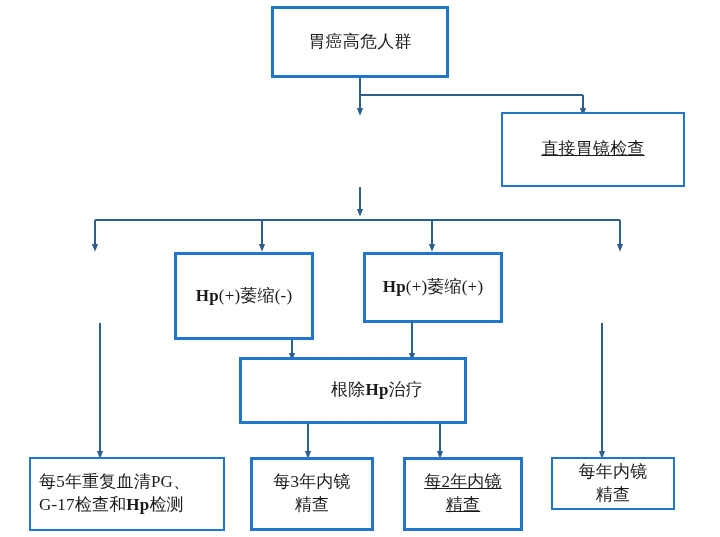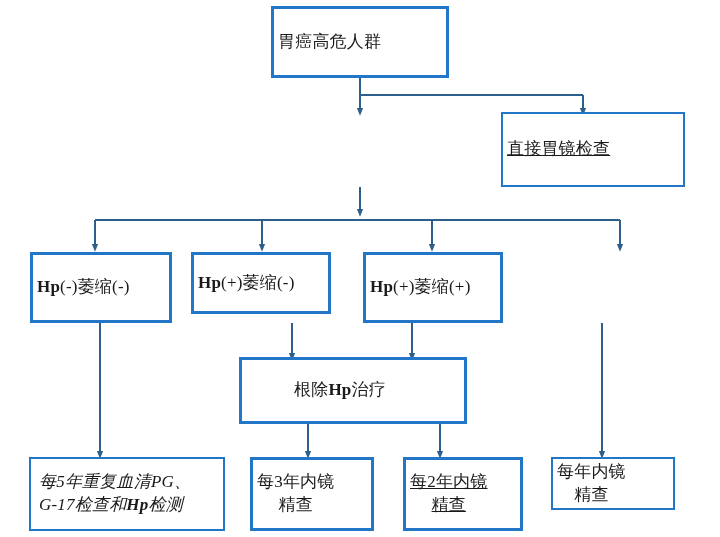--- a/index.html
+++ b/index.html
@@ -25,40 +25,40 @@
     height: 537px;
     pointer-events: none;
   }
   .node {
     position: absolute;
     box-sizing: border-box;
     background: #ffffff;
     border: 3px solid #2176C7;
     display: flex;
     align-items: center;
+    justify-content: center;
     text-align: center;
     color: #1a1a1a;
     font-size: 17px;
     line-height: 1.35;
     letter-spacing: 0.2px;
   }
   .node.thin {
     border-width: 2px;
   }
   .node .txt {
     padding: 0 4px;
     white-space: pre-line;
   }
   .node.align-left {
     justify-content: flex-start;
     text-align: left;
   }
   .node.align-left .txt {
     padding-left: 8px;
-    font-style: italic;
   }
   b { font-weight: bold; }
 </style>
 </head>
 <body>
 
 <div id="chart-root" style="background: rgb(255, 255, 255);">
 
   <svg id="connector-layer" viewBox="0 0 720 537" width="720" height="537">
     <defs>
@@ -95,25 +95,22 @@
 
   <div class="node" style="left: 271px; top: 6px; width: 178px; height: 72px; border-color: rgb(33, 118, 199);">
     <span class="txt">胃癌高危人群</span>
   </div>
 
 
   <div class="node thin" style="left: 501px; top: 112px; width: 184px; height: 75px; border-color: rgb(33, 118, 199); text-decoration: underline;">
     <span class="txt">直接胃镜检查</span>
   </div>
 
-  <div class="node" style="left: 30px; top: 252px; width: 142px; height: 71px; border-color: rgb(33, 118, 199);">
-    <span class="txt"><b>Hp</b>(-)萎缩(-)</span>
-  </div>
 
-  <div class="node" style="left: 191px; top: 252px; width: 140px; height: 62px; border-color: rgb(33, 118, 199);">
+  <div class="node" style="left: 174px; top: 252px; width: 140px; height: 88px; border-color: rgb(33, 118, 199);">
     <span class="txt"><b>Hp</b>(+)萎缩(-)</span>
   </div>
 
   <div class="node" style="left: 363px; top: 252px; width: 140px; height: 71px; border-color: rgb(33, 118, 199);">
     <span class="txt"><b>Hp</b>(+)萎缩(+)</span>
   </div>
 
 
   <div class="node" style="left: 239px; top: 357px; width: 228px; height: 67px; border-color: rgb(33, 118, 199); padding-left: 48px;">
     <span class="txt">根除<b>Hp</b>治疗</span>

